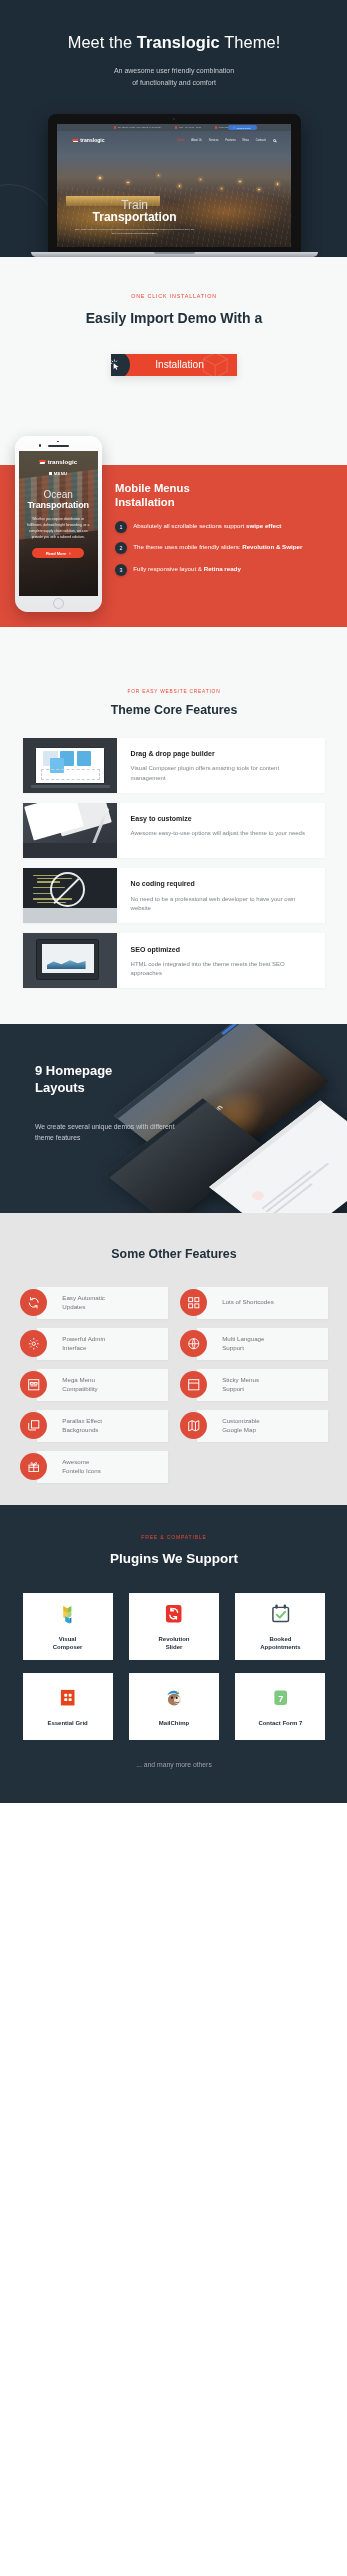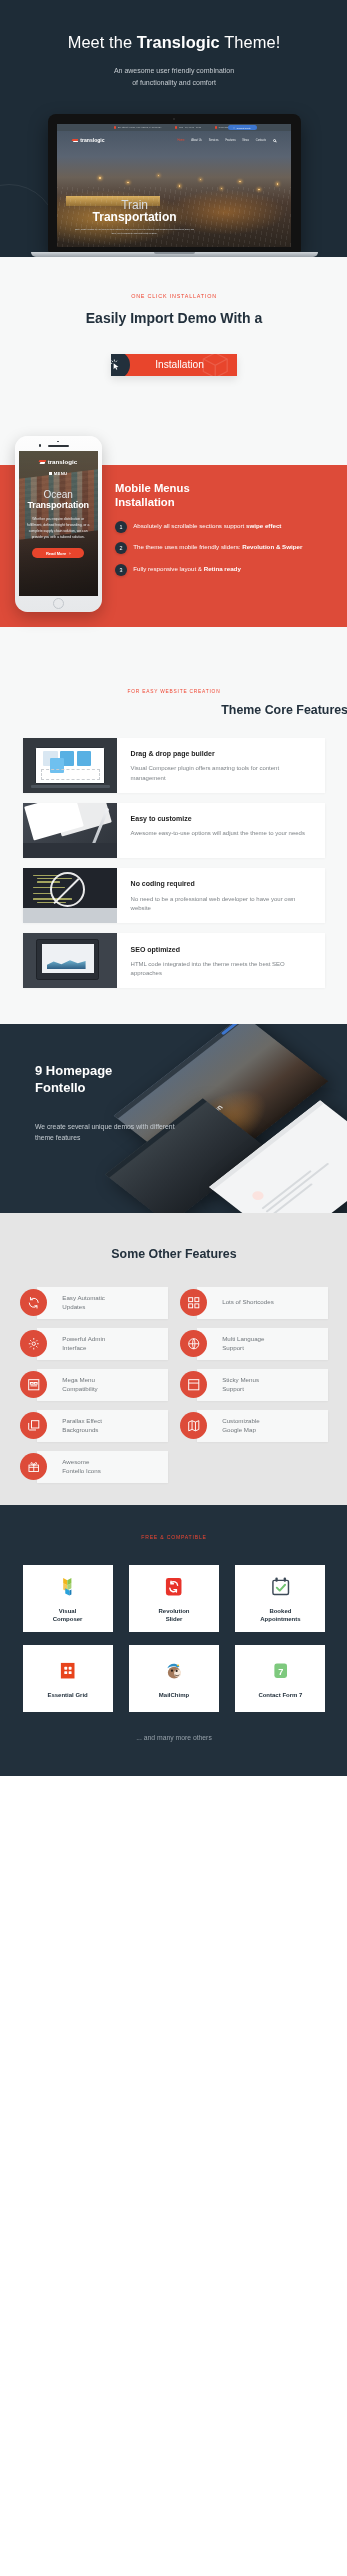--- a/index.html
+++ b/index.html
@@ -232,21 +232,21 @@
     flex: none; width: 12px; height: 12px; border-radius: 50%; background:#22303c; color:#fff;
     font-size: 5.4px; display:flex; align-items:center; justify-content:center;
     box-shadow: 0 1.1px 2.8px rgba(0,0,0,.18);
   }
   .mo-txt { color:#fff; font-size: 6.2px; font-weight: 300; line-height: 1.5; }
   .mo-txt b { font-weight: 700; }
 
   
   .core { background:#f7f8f8; padding: 27px 0 26px 0; text-align:center; }
   .core .eyebrow { font-size: 4.8px; letter-spacing: 0.8px; }
-  .core .h2 { font-size: 12.4px; margin-top: 8px; text-align: right; }
+  .core .h2 { font-size: 12.4px; margin-top: 8px; }
   .flist { margin-top: 19px; padding: 0 22.6px; }
   .frow {
     display: flex; background:#fff; margin-bottom: 10.2px; text-align: left;
     box-shadow: 0 1.1px 2.8px rgba(0,0,0,.055);
     height: 55px; overflow: hidden;
   }
   .fthumb { flex: none; width: 94px; height: 55px; position: relative; overflow: hidden; background:#3a4049; }
   .fbody { padding: 12.4px 10.2px 0 14px; }
   .ftitle { font-size: 7px; color:#1d1d1d; font-weight:700; }
   .fdesc { margin-top: 7.3px; font-size: 6px; color:#7f8488; line-height: 1.55; font-weight: 300; }
@@ -590,21 +590,21 @@
         <span class="bar"></span>
           <span class="pill"></span>
         <span class="ln" style="left:16px;top:49px;width:62px;"></span>
         <span class="ln" style="left:16px;top:54px;width:79px;"></span>
         <span class="ln" style="left:16px;top:60px;width:52px;"></span>
       </div>
     </div>
     <div class="hl-text">
       <div class="hl-title">
         <div>9 Homepage</div>
-        <div>Fontello</div>
+        <div>Layouts</div>
       </div>
       <div class="hl-p">We create several unique demos with different theme features</div>
     </div>
   </section>
 
   <section class="other">
     <h2 class="h2">Some Other Features</h2>
     <div class="ogrid">
 
       <div class="ocell">
@@ -748,20 +748,21 @@
           </svg>
         </div>
       </div>
 
 
     </div>
   </section>
 
   <section class="plugins">
     <div class="eyebrow">FREE &amp; COMPATIBLE</div>
+    <h2 class="h2">Plugins We Support</h2>
     <div class="pgrid">
 
       <div class="pcard">
         <div class="pico">
           <svg viewBox="0 0 44 44" width="22.6" height="22.6">
             <polygon points="14,6 22,10 22,20 14,16" fill="#f2b51c"></polygon>
             <polygon points="22,10 30,6 30,16 22,20" fill="#8bc34a"></polygon>
             <polygon points="14,16 22,20 22,32 14,28" fill="#f2b51c" opacity=".75"></polygon>
             <polygon points="22,20 30,16 30,26 22,30" fill="#8bc34a" opacity=".75"></polygon>
             <polygon points="18,26 26,30 26,40 18,36" fill="#29a3dc"></polygon>

